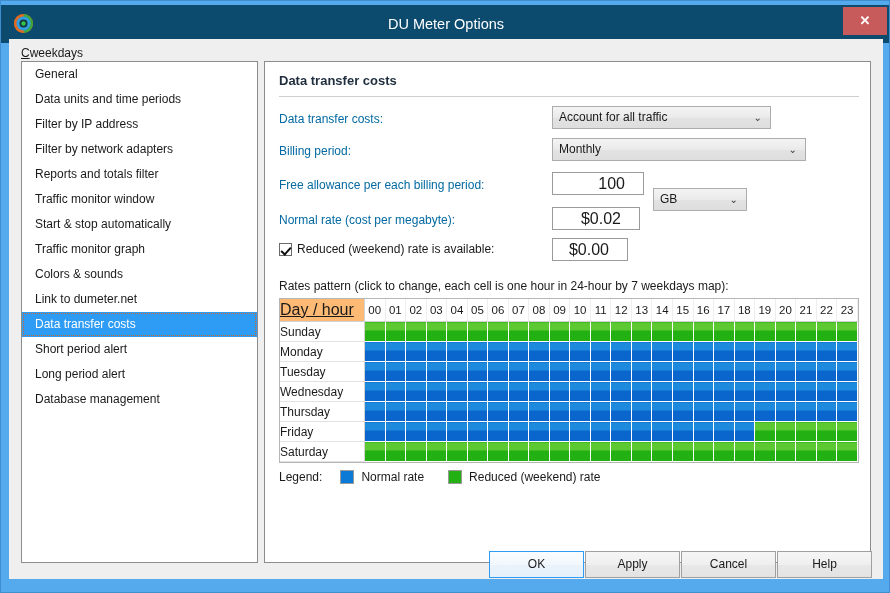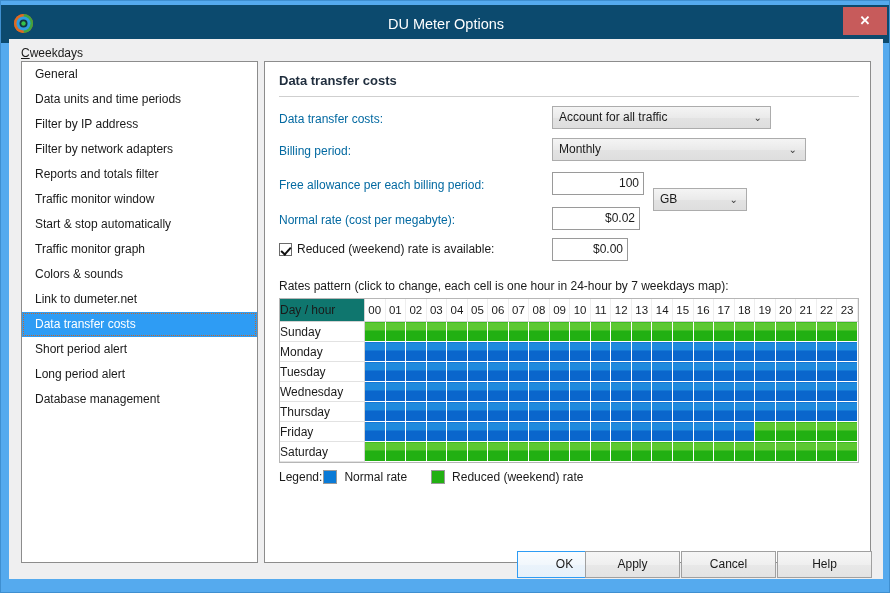--- a/index.html
+++ b/index.html
@@ -158,25 +158,25 @@
     line-height: 21px;
     font-size: 10px;
     color: #3a3a3a;
   }
   .textbox {
     position: absolute;
     box-sizing: border-box;
     height: 23px;
     background: #ffffff;
     border: 1px solid #9a9a9a;
-    font-size: 12px;
+    font-size: 16px;
     color: #1a1a1a;
     line-height: 21px;
     text-align: right;
-    padding-right: 4px;
+    padding-right: 18px;
     cursor: text;
     white-space: nowrap;
   }
   .checkbox-row {
     position: absolute;
     display: flex;
     align-items: center;
     cursor: pointer;
   }
   .cb-box {
@@ -219,27 +219,28 @@
     width: 100%;
   }
   #rates-grid th, #rates-grid td {
     padding: 0;
     margin: 0;
   }
   th.hdr-day {
     width: 84px;
     height: 22px;
     font-weight: normal;
-    font-size: 12px;
+    font-size: 16px;
     text-align: left;
     padding-left: 8px;
     color: #1a1a1a;
-    background: #0f766e;
+    background: #fdba74;
     border-bottom: 1px solid #d2d2d2;
     border-right: 1px solid #d2d2d2;
+    text-decoration: underline;
   }
   th.hdr-hour {
     height: 22px;
     font-weight: normal;
     font-size: 11.5px;
     color: #1a1a1a;
     background: #ffffff;
     border-bottom: 1px solid #d2d2d2;
     border-right: 1px solid #eeeeee;
   }
@@ -269,21 +270,21 @@
 
   
   #legend {
     position: absolute;
     left: 14px; top: 408px;
     display: flex;
     align-items: center;
     font-size: 12px;
     color: #1a1a1a;
   }
-  #legend .lg-label { margin-right: 1px; }
+  #legend .lg-label { margin-right: 18px; }
   .swatch {
     width: 14px; height: 14px;
     box-sizing: border-box;
     border: 1px solid #9a9a9a;
     margin-right: 7px;
   }
   .swatch.normal { background: #0a7ad6; }
   .swatch.reduced { background: #22b012; }
   #legend .lg-text { margin-right: 24px; }
   .dlg-button {
@@ -608,18 +609,18 @@
         <span class="lg-label">Legend:</span>
         <span class="swatch normal"></span>
         <span class="lg-text">Normal rate</span>
         <span class="swatch reduced"></span>
         <span class="lg-text">Reduced (weekend) rate</span>
       </div>
 
     </div>
   </div>
 
-  <div class="dlg-button default" style="left:516px; top:550px;">OK</div>
+  <div class="dlg-button default" style="left:488px; top:550px;">OK</div>
   <div class="dlg-button" style="left:584px; top:550px;">Apply</div>
   <div class="dlg-button" style="left:680px; top:550px;">Cancel</div>
   <div class="dlg-button" style="left:776px; top:550px;">Help</div>
 
 </div>
 
 </body></html>

